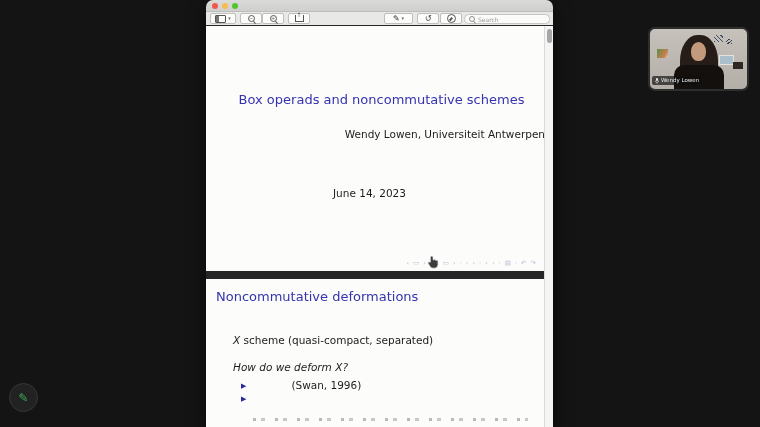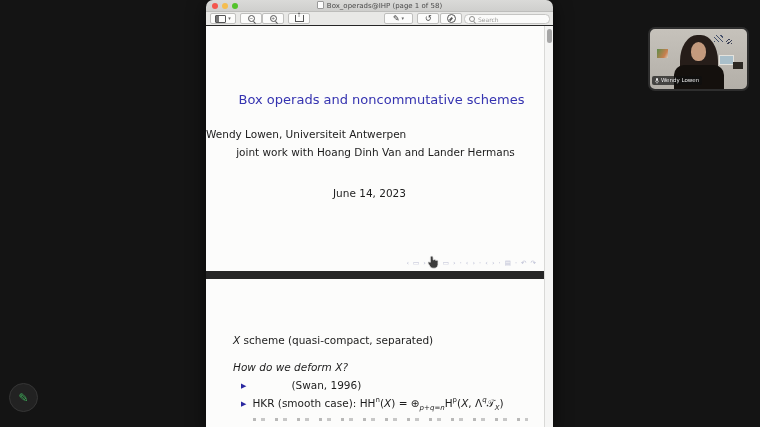--- a/index.html
+++ b/index.html
@@ -51,21 +51,21 @@
   
   .content{left:0;top:25px;right:0;bottom:0;background:#262626;overflow:hidden;}
   .scrolltrack{right:0;top:1px;bottom:0;width:8px;background:#f5f5f4;border-left:1px solid #d9d9d7;}
   .scrollthumb{right:1px;top:3px;width:5px;height:14px;background:#a6a6a6;border-radius:2.5px;}
   .page{left:0;right:8px;background:#fcfcfb;}
   .page1{top:1px;height:245px;}
   .page2{top:254px;bottom:0;}
 
   
   .s1-title{left:0;right:0;top:66px;text-align:center;font-size:13px;}
-  .s1-author{left:0;right:0;top:102px;text-align:left;font-size:10.5px;color:#1c1c1c;}
+  .s1-author{left:0;right:0;top:102px;text-align:right;font-size:10.5px;color:#1c1c1c;}
   .s1-joint{left:0;right:0;top:120px;text-align:center;font-size:10.5px;color:#1c1c1c;}
   .s1-date{left:0;right:12px;top:161px;text-align:center;font-size:10.5px;color:#1c1c1c;}
   .beamer-nav{right:8px;top:233px;font-size:6.5px;letter-spacing:1px;color:#b9bcd2;}
 
   
   .s2-head{left:10px;top:10px;font-size:13px;}
   .s2-scheme{left:27px;top:55px;font-size:10.5px;color:#1c1c1c;}
   .s2-question{left:27px;top:82px;font-size:10.5px;color:#1c1c1c;font-style:italic;}
   .s2-bullets{left:35px;top:100px;right:12px;display:flex;flex-direction:column;gap:5px;}
   .b-row{display:flex;align-items:baseline;gap:6px;font-size:10.5px;color:#1c1c1c;white-space:nowrap;}
@@ -102,21 +102,20 @@
 </style>
 </head>
 <body>
 
 <div class="abs window">
 
   <div class="abs titlebar">
     <span class="abs tl red"></span>
     <span class="abs tl yellow"></span>
     <span class="abs tl green"></span>
-    <div class="abs win-title"><span class="doc-glyph"></span><span>Box_operads@IHP (page 1 of 58)</span></div>
   </div>
 
   <div class="abs toolbar">
     <div class="abs tb-btn" style="left:4px;width:24px;">
       <span class="sidebar-glyph"></span>
       <span class="chev">▾</span>
     </div>
     <div class="abs tb-btn" style="left:34px;width:20px;">
       <span class="mag">
           <span class="pm">−</span>
@@ -144,36 +143,35 @@
       <span class="search-mag"></span>
       <span class="search-ph">Search</span>
     </div>
   </div>
 
   <div class="abs content">
 
     <div class="abs page page1">
       <div class="abs s1-title" style="color:#3533b0;margin-left:12px;">Box operads and noncommutative schemes</div>
       <div class="abs s1-author">Wendy Lowen, Universiteit Antwerpen</div>
-      <div class="abs s1-joint">joint work with Hoang Dinh Van and Lander Hermans</div>
       <div class="abs s1-date">June 14, 2023</div>
       <div class="abs beamer-nav">‹ ▭ › · ‹ ▭ › · ‹ › · ‹ › · ▤ · ↶ ↷</div>
     </div>
 
     <div class="abs page page2">
+      <div class="abs s2-head" style="color:#3533b0;">Noncommutative deformations</div>
       <div class="abs s2-question">How do we deform X?</div>
       <div class="abs s2-scheme"><i>X</i> scheme (quasi-compact, separated)</div>
       <div class="abs s2-bullets">
         <div class="b-row">
           <span class="b-marker" style="color:#2a28a0;">▶</span>
           <span class="b-ref">(Swan, 1996)</span>
         </div>
         <div class="b-row">
           <span class="b-marker" style="color:#2a28a0;">▶</span>
-          <span>HKR (smooth case): HH<sup>n</sup>(<i>X</i>) = ⊕<sub><i>p</i>+<i>q</i>=<i>n</i></sub>H<sup>p</sup>(<i>X</i>, Λ<sup><i>q</i></sup>𝒯<sub><i>X</i></sub>)</span>
         </div>
       </div>
       <div class="abs partial-strip"></div>
     </div>
 
     <div class="abs scrolltrack">
       <span class="abs scrollthumb"></span>
     </div>
   </div>
 </div>

